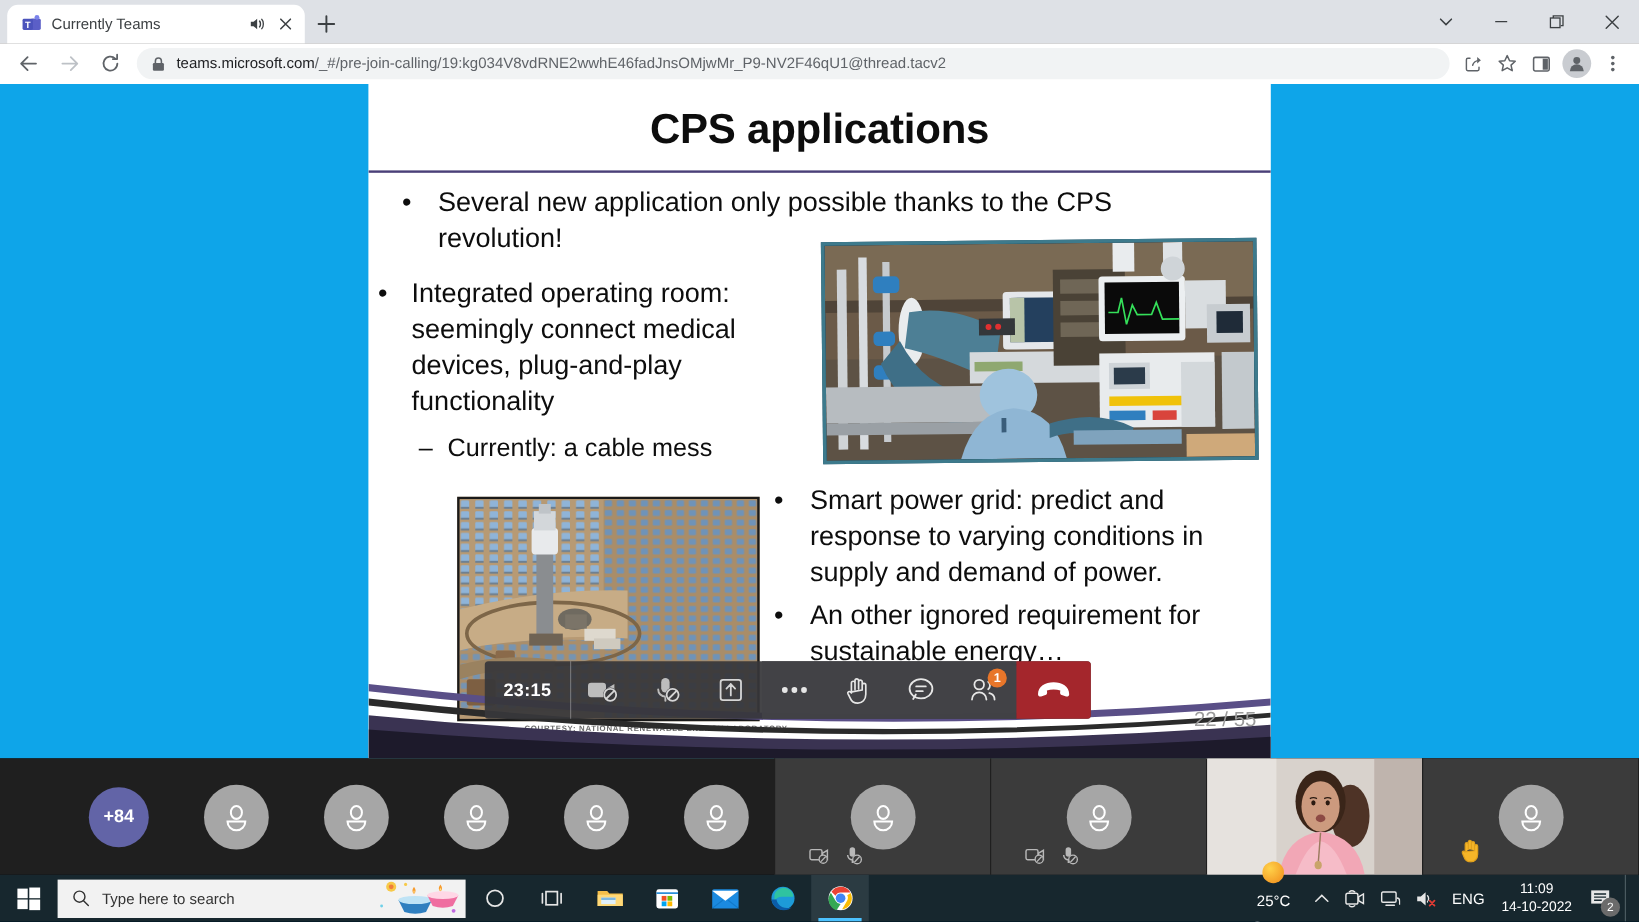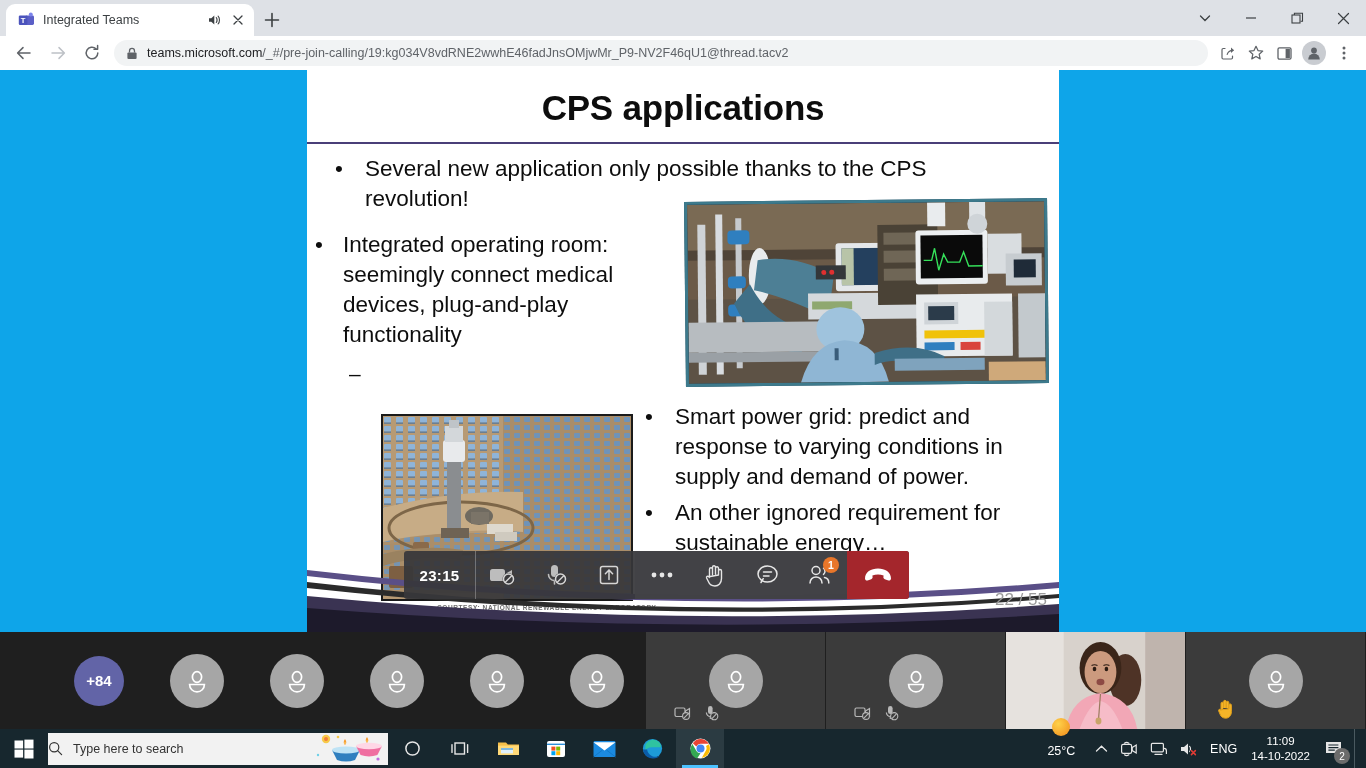--- a/index.html
+++ b/index.html
@@ -165,21 +165,21 @@
   .vt-hand { position: absolute; left: 30px; bottom: 10px; font-size: 17px; }
 
   
   .taskbar {
     position: absolute; left: 0; top: 729px; width: 1366px; height: 39px;
     background: #17272e; display: flex; align-items: center;
   }
   .start-btn { width: 48px; height: 39px; display: flex; align-items: center; justify-content: center; }
   .searchbox {
     width: 340px; height: 32px; background: #f2f2f2; display: flex; align-items: center;
-    gap: 10px; position: relative; overflow: hidden;
+    padding-left: 12px; gap: 10px; position: relative; overflow: hidden;
   }
   .search-text { font-size: 12.5px; color: #333; }
   .diya { position: absolute; right: 4px; top: 0; width: 74px; height: 32px; }
   .tb-app { width: 48px; height: 39px; display: flex; align-items: center; justify-content: center; position: relative; }
   .tb-app.active { background: #2b3b42; }
   .tb-app.active::after {
     content: ""; position: absolute; left: 6px; right: 6px; bottom: 0; height: 3px; background: #4cc2ff;
   }
   .tray { margin-left: auto; display: flex; align-items: center; height: 39px; padding-right: 4px; gap: 0; }
   .tray-item { display: flex; align-items: center; justify-content: center; height: 39px; padding: 16px 6px; }
@@ -204,21 +204,21 @@
 
     <div class="tab">
       <span class="tab-favicon">
         <svg width="17" height="17" viewBox="0 0 17 17">
           <rect x="7.5" y="3.5" width="8.5" height="9.5" rx="1.4" fill="#5b5fc7"></rect>
           <circle cx="12.8" cy="2.4" r="2" fill="#7b83eb"></circle>
           <rect x="0.8" y="3.6" width="8.6" height="9.3" rx="1.2" fill="#4b53bc"></rect>
           <text x="5.1" y="11" font-size="7.6" fill="#fff" text-anchor="middle" font-family="Liberation Sans, sans-serif" font-weight="bold">T</text>
         </svg>
       </span>
-      <span class="tab-title">Integrated Teams</span>
+      <span class="tab-title">Currently Teams</span>
       <span class="tab-audio">
         <svg width="16" height="16" viewBox="0 0 16 16">
           <path d="M3 6.2h2.3L8.3 3.6v8.8L5.3 9.8H3z" fill="#3c4043"></path>
           <path d="M10.3 5.6c1 .9 1 3.9 0 4.8" stroke="#3c4043" stroke-width="1.2" fill="none" stroke-linecap="round"></path>
           <path d="M12.1 4.1c1.8 1.6 1.8 6.2 0 7.8" stroke="#3c4043" stroke-width="1.1" fill="none" stroke-linecap="round"></path>
         </svg>
       </span>
       <span class="tab-close">
         <svg width="16" height="16" viewBox="0 0 16 16">
           <path d="M4 4l8 8M12 4l-8 8" stroke="#3c4043" stroke-width="1.3" stroke-linecap="round"></path>
@@ -426,20 +426,21 @@
       <div class="b-row bullet1">
         <span class="b-dot">•</span>
         <span class="b-txt">Several new application only possible thanks to the CPS revolution!</span>
       </div>
       <div class="b-row bullet2">
         <span class="b-dot">•</span>
         <span class="b-txt">Integrated operating room: seemingly connect medical devices, plug-and-play functionality</span>
       </div>
       <div class="b-row bullet2sub">
         <span class="b-dot">–</span>
+        <span class="b-txt">Currently: a cable mess</span>
       </div>
       <div class="b-row bullet3">
         <span class="b-dot">•</span>
         <span class="b-txt">Smart power grid: predict and response to varying conditions in supply and demand of power.</span>
       </div>
       <div class="b-row bullet4">
         <span class="b-dot">•</span>
         <span class="b-txt">An other ignored requirement for sustainable energy…</span>
       </div>
 

